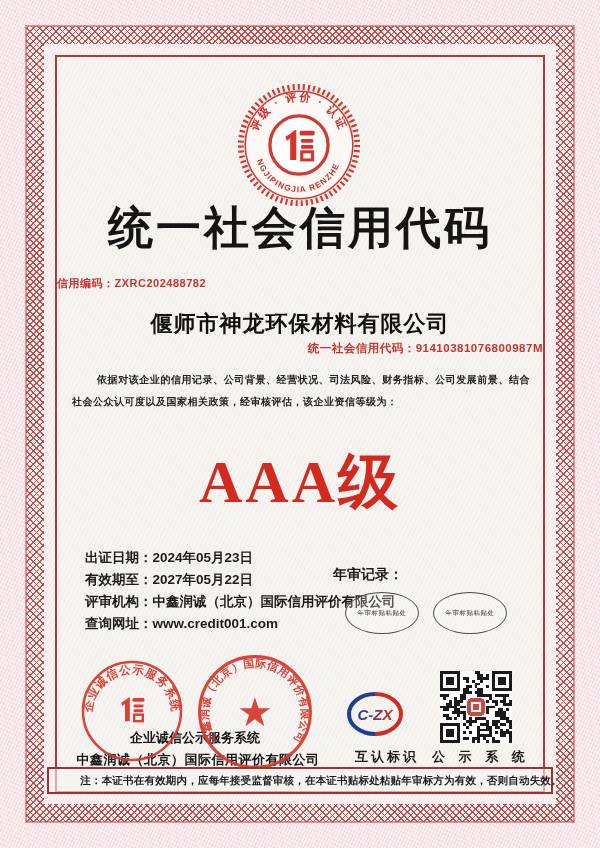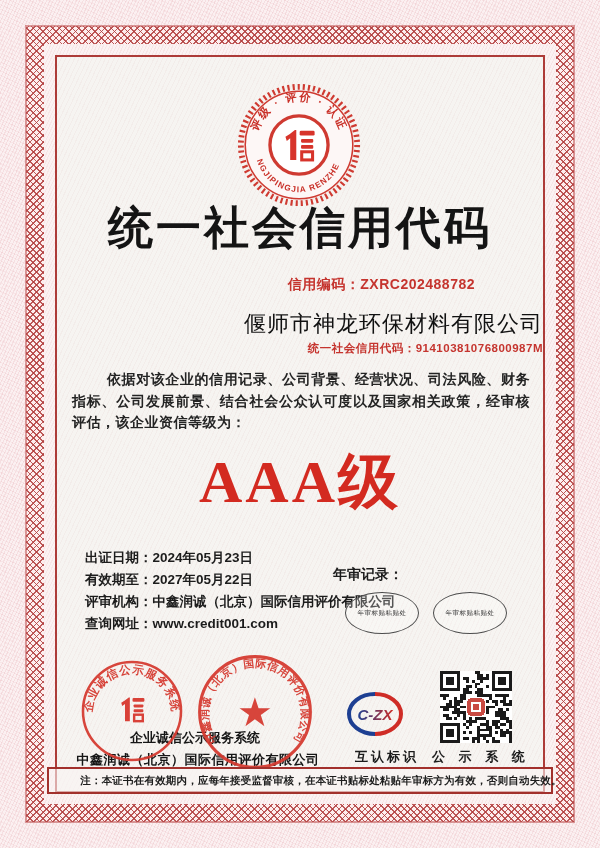--- a/index.html
+++ b/index.html
@@ -36,28 +36,28 @@
     background-image:repeating-linear-gradient(115deg, rgba(200,140,140,.07) 0 1px, transparent 1px 4px);
   }
   
   .abs{position:absolute;}
   .badge{left:236px;top:82px;width:126px;height:126px;}
   .title{left:57px;right:57px;top:198px;text-align:center;
     font-family:"Liberation Serif","DejaVu Serif",serif;
     font-size:45px;font-weight:bold;color:#141414;letter-spacing:3px;white-space:nowrap;}
   .subtitle{left:57px;right:57px;top:250px;text-align:center;
     font-size:13.5px;font-weight:bold;color:#1a1a1a;letter-spacing:3.6px;white-space:nowrap;}
-  .credit-code{left:57px;right:57px;top:276px;text-align:right;padding-right:68px;
-    font-size:14px;font-weight:bold;color:#c5342e;letter-spacing:.5px;}
-  .company{left:57px;right:57px;top:309px;text-align:right;
-    font-size:22px;font-weight:400;color:#111;letter-spacing:1px;}
+  .credit-code{left:57px;right:57px;top:276px;text-align:left;padding-right:68px;
+    font-size:11px;font-weight:bold;color:#c5342e;letter-spacing:.5px;}
+  .company{left:57px;right:57px;top:309px;text-align:center;
+    font-size:22px;font-weight:700;color:#111;letter-spacing:1px;}
   .uscc{left:57px;right:57px;top:341px;text-align:right;
     font-size:11.5px;font-weight:bold;color:#c5342e;letter-spacing:.5px;}
   .paragraph{left:72px;width:458px;top:369px;
-    font-size:14px;line-height:21.5px;font-weight:600;color:#242424;
+    font-size:10px;line-height:21.5px;font-weight:600;color:#242424;
     text-align:justify;text-indent:2.5em;letter-spacing:.5px;}
   .rating{left:57px;right:57px;top:442px;text-align:center;
     font-family:"Liberation Serif","DejaVu Serif",serif;
     font-size:60px;font-weight:bold;color:#d32a20;letter-spacing:3px;}
   .details{left:85px;top:547px;font-size:13.5px;font-weight:bold;color:#1c1c1c;}
   .details .row{height:22px;line-height:22px;white-space:nowrap;}
   .annual-label{left:333px;top:566px;font-size:14px;font-weight:bold;color:#1c1c1c;}
   .sticker-oval{width:72px;height:40px;border:1.5px solid #4c4c4c;border-radius:50%;
     display:flex;align-items:center;justify-content:center;
     font-size:6.5px;color:#3a3a3a;letter-spacing:.5px;background:rgba(255,255,255,.25);}

